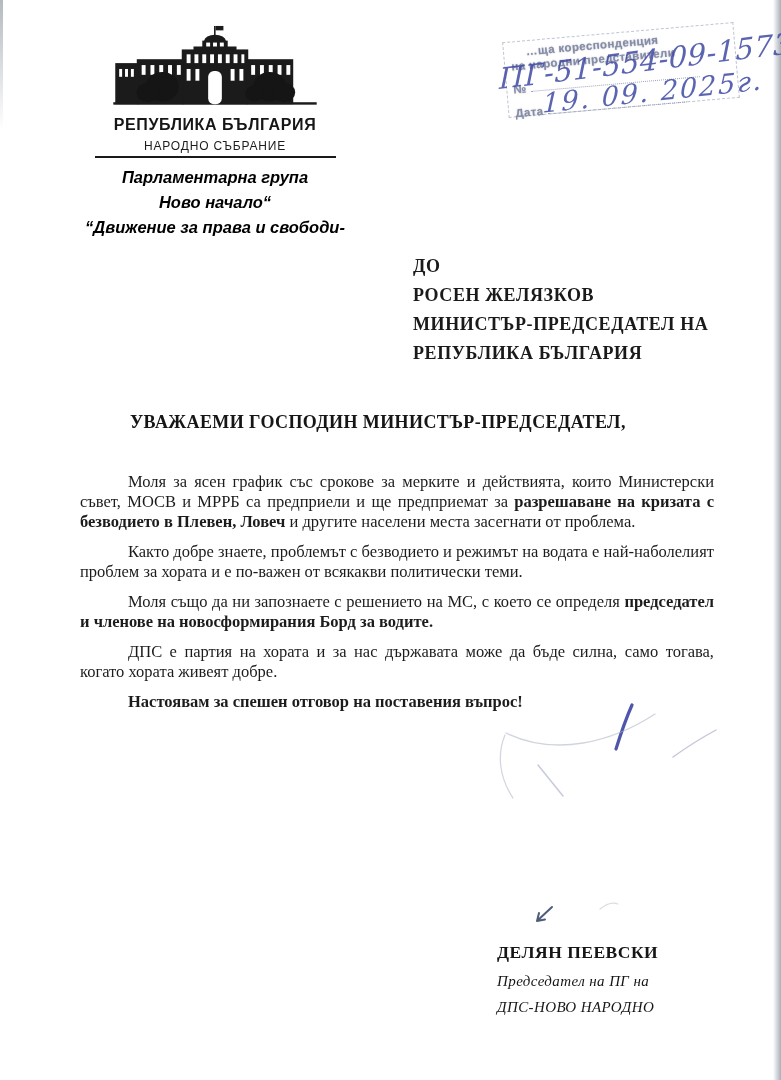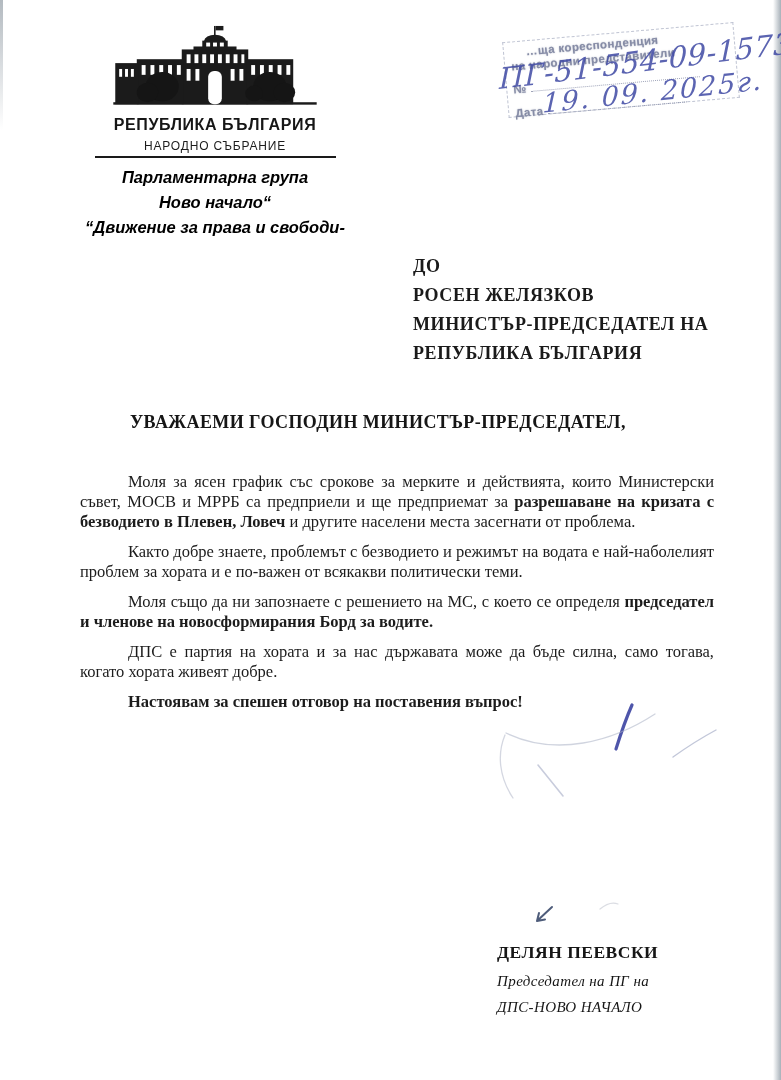--- a/index.html
+++ b/index.html
@@ -158,21 +158,21 @@
     <p><span>Моля за ясен график със срокове за мерките и действията, които Министерски съвет, МОСВ и МРРБ са предприели и ще предприемат за </span><b>разрешаване на кризата с безводието в Плевен, Ловеч</b><span> и другите населени места засегнати от проблема.</span></p>
     <p><span>Както добре знаете, проблемът с безводието и режимът на водата е най-наболелият проблем за хората и е по-важен от всякакви политически теми.</span><b></b><span></span></p>
     <p><span>Моля също да ни запознаете с решението на МС, с което се определя </span><b>председател и членове на новосформирания Борд за водите.</b><span></span></p>
     <p><span>ДПС е партия на хората и за нас държавата може да бъде силна, само тогава, когато хората живеят добре.</span><b></b><span></span></p>
     <p class="closing">Настоявам за спешен отговор на поставения въпрос!</p>
   </div>
 
   <div class="signature">
     <div class="sig-name">ДЕЛЯН ПЕЕВСКИ</div>
     <div class="sig-title">Председател на ПГ на</div>
-    <div class="sig-title" style="margin-top:0;">ДПС-НОВО НАЧАЛО</div>
+    <div class="sig-title" style="margin-top:0;">ДПС-НОВО НАРОДНО</div>
   </div>
 
   <svg class="overlay" width="781" height="1080" viewBox="0 0 781 1080">
     <g fill="none" stroke-linecap="round">
       <path d="M632,705 C628,714 621,733 616,749" stroke="#3b43a1" stroke-width="3.2" opacity="0.9"></path>
       <path d="M655,714 C612,742 556,757 506,733" stroke="#aab0c4" stroke-width="1.3" opacity="0.55"></path>
       <path d="M505,735 C497,754 499,777 513,798" stroke="#aab0c4" stroke-width="1.3" opacity="0.5"></path>
       <path d="M673,757 C687,747 703,737 716,730" stroke="#9aa2c0" stroke-width="1.4" opacity="0.6"></path>
       <path d="M538,765 L563,796" stroke="#9aa2c0" stroke-width="1.6" opacity="0.55"></path>
       <path d="M552,907 L537,921 M537,921 L545,919.5 M537,921 L539,913" stroke="#2f3f63" stroke-width="2" opacity="0.85"></path>

